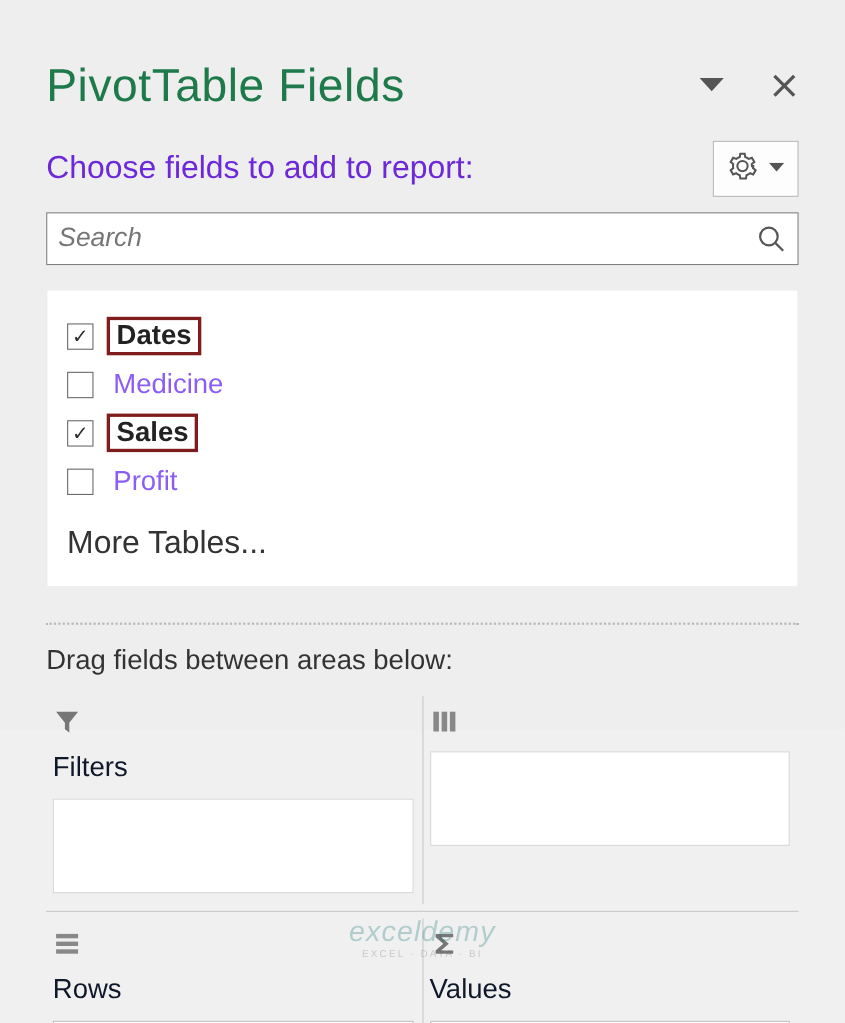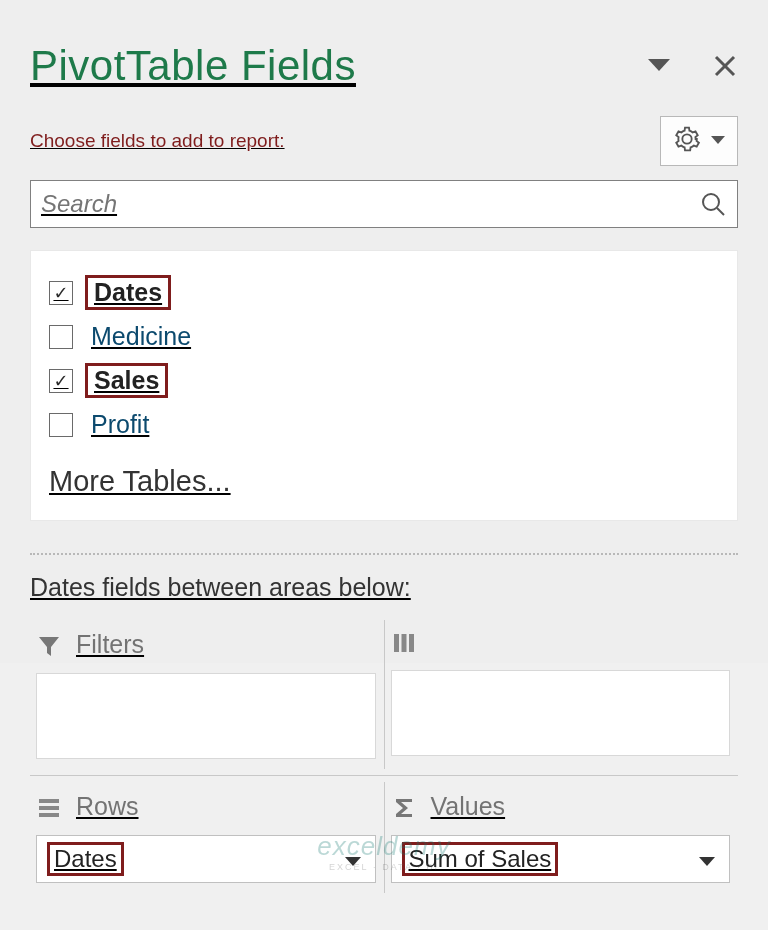--- a/index.html
+++ b/index.html
@@ -8,22 +8,21 @@
   background: #f0f0f0;
   width: 768px;
   height: 930px;
   position: relative;
   overflow: hidden;
 }
 .panel {
   background: #eeeeee;
   width: 768px;
   height: 663px;
-  padding: 0;
-  text-decoration: underline;
+  padding: 12px;
 }
 .header {
   display: flex;
   align-items: center;
   justify-content: space-between;
   padding: 42px 30px 18px 30px;
 }
 .title {
   color: #1e7a4a;
   font-size: 42px;
@@ -53,22 +52,22 @@
   font-size: 28px;
   color: #555;
 }
 .subhead {
   display: flex;
   justify-content: space-between;
   align-items: center;
   padding: 8px 30px 14px 30px;
 }
 .subhead-text {
-  font-size: 19px;
-  color: #7f1d1d;
+  font-size: 29px;
+  color: #6d28d9;
 }
 .tools-btn {
   border: 1px solid #b8b8b8;
   background: #fdfdfd;
   padding: 8px 12px;
   display: flex;
   align-items: center;
   gap: 10px;
   cursor: pointer;
 }
@@ -122,21 +121,21 @@
   justify-content: center;
   cursor: pointer;
 }
 .check-mark {
   color: #2a2a2a;
   font-size: 18px;
   line-height: 1;
 }
 .field-label {
   font-size: 25px;
-  color: #0c4a6e;
+  color: #8b5cf6;
   padding: 0 6px;
 }
 .field-label.bold { font-weight: 700; color: #222; }
 .highlight {
   border: 3px solid #7f1d1d;
 }
 .more-tables {
   font-size: 29px;
   color: #333;
   margin-top: 20px;
@@ -159,25 +158,26 @@
 }
 .area {
   flex: 1;
   padding: 10px 8px 10px 6px;
 }
 .area.right {
   border-left: 1px solid #c8c8c8;
 }
 .area-header {
   display: flex;
-  align-items: flex-end;
+  align-items: flex-start;
   gap: 14px;
   font-size: 25px;
-  color: #737373;
+  color: #0f172a;
   margin-bottom: 14px;
+  flex-direction: column;
 }
 .area-icon {
   width: 26px;
   height: 26px;
   display: inline-flex;
   align-items: center;
   justify-content: center;
 }
 .drop-zone {
   background: #fff;
@@ -302,21 +302,21 @@
     <div class="field-row">
       <div class="checkbox"></div>
       <span class="field-label">Profit</span>
     </div>
 
     <div class="more-tables">More Tables...</div>
   </div>
 
   <div class="divider"></div>
 
-  <div class="drag-text">Dates fields between areas below:</div>
+  <div class="drag-text">Drag fields between areas below:</div>
 
   <div class="areas-grid">
     <div class="areas-row">
       <div class="area">
         <div class="area-header">
           <span class="area-icon">
             <svg width="24" height="24" viewBox="0 0 24 24">
                 <polygon points="2,3 22,3 14,13 14,22 10,19 10,13" fill="#777"></polygon>
               </svg>
           </span>

